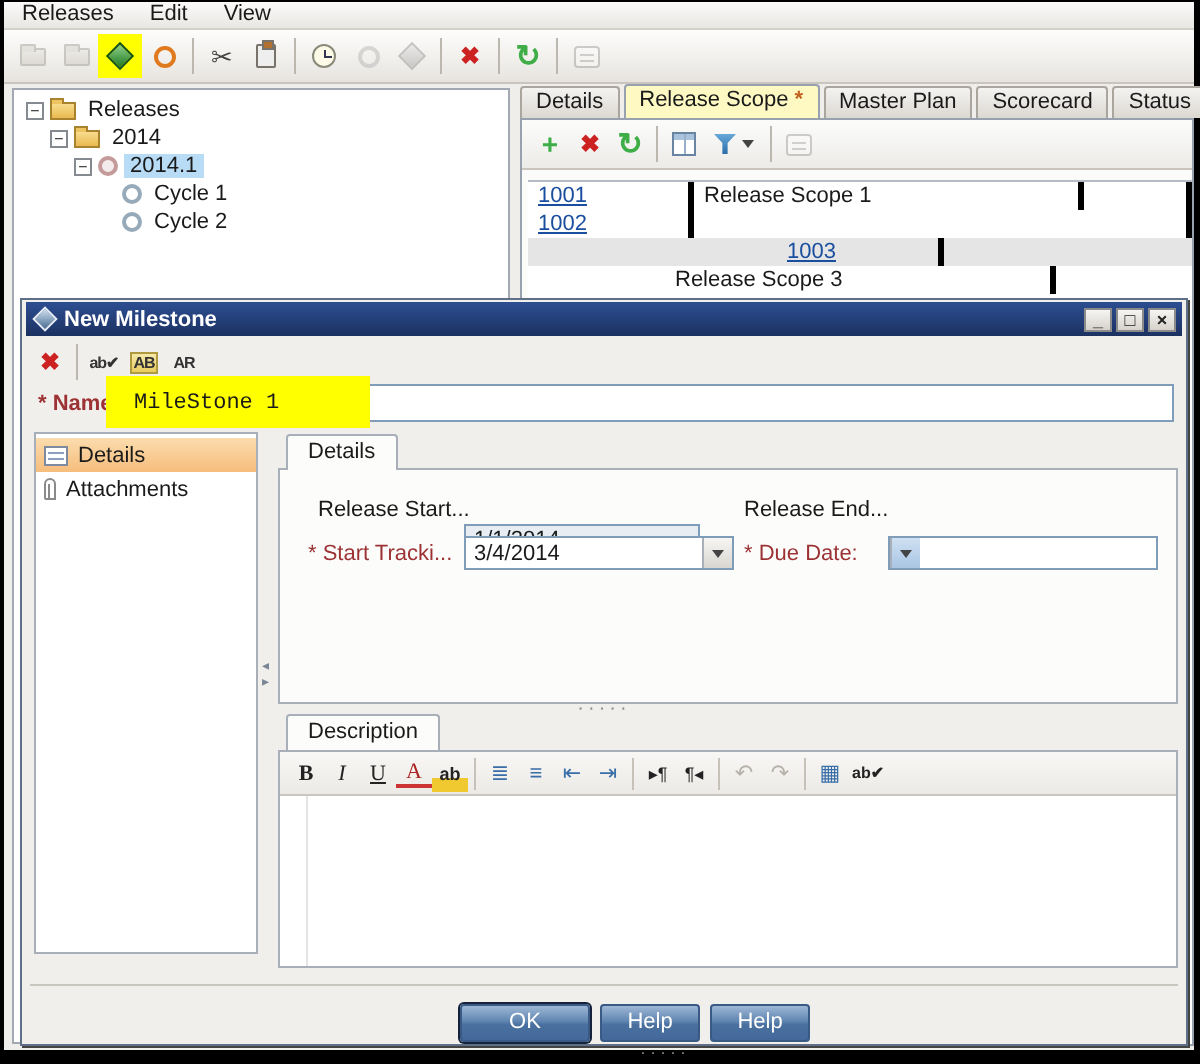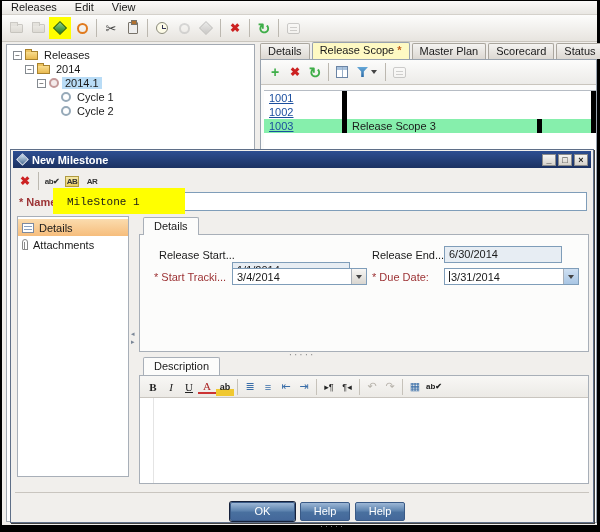--- a/index.html
+++ b/index.html
@@ -60,22 +60,22 @@
   .tab { height:16px; line-height:15px; padding:0 7px; background:linear-gradient(#f4f3f1,#dcd8d2); border:1px solid #aaa69e; border-bottom:none; border-radius:2px 2px 0 0; margin-right:2px; white-space:nowrap; }
   .tab.active { height:17px; background:#fef9c3; border-color:#98a2ae; position:relative; z-index:2; }
   .tab .marker { color:#c2611d; font-weight:bold; margin-left:3px; }
   .scope-body { position:absolute; left:0; top:17px; right:0; bottom:0; background:#fbfbfa; border:1px solid #98a2ae; }
   .scope-toolbar { height:25px; border-bottom:1px solid #c9c5bd; background:linear-gradient(#fcfcfb,#ecebe8); display:flex; align-items:center; padding-left:4px; }
   .scope-toolbar .tbtn { width:20px; height:20px; }
   .grid-table { position:absolute; left:3px; top:30px; right:0; bottom:0; background:#fff; border-top:1px solid #b6bcc4; }
   .gt-header { display:flex; height:15px; background:linear-gradient(#ffffff,#d9dfe7); border-bottom:1px solid #aab2bc; font-weight:bold; }
   .gt-hcell { border-right:1px solid #c3c9d1; display:flex; align-items:center; justify-content:center; }
   .gt-row { display:flex; height:14px; align-items:center; }
-  .gt-row.sel { background:#86efac; }
-  .gt-cell { padding:0 5px; border-right:5px solid #000000; height:100%; display:flex; align-items:center; }
+  .gt-row.sel { background:#e5e5e5;flex-direction:column; }
+  .gt-cell { padding:0 5px; border-right:3px solid #000000; height:100%; display:flex; align-items:center; }
   .c-id { width:83px; flex:none; }
   .c-name { width:195px; flex:none; }
   .c-extra { flex:1; }
   .idlink { color:#1a4e9e; text-decoration:underline; }
 
   
   .dialog { position:absolute; left:8px; top:148px; width:584px; height:374px; background:#f1efec; border:1px solid #5f6f88; box-shadow:1px 1px 0 #444; z-index:10; }
   .dlg-title { position:absolute; left:2px; top:1px; right:2px; height:17px; background:linear-gradient(#2d4e92,#1b3161); color:#fff; font-weight:bold; display:flex; align-items:center; padding:0 3px; }
   .dlg-title .i-tdiamond { width:9px; height:9px; transform:rotate(45deg); background:linear-gradient(135deg,#cfe0ee,#4a6c94); border:1px solid #e8eef6; margin:0 5px 0 2px; flex:none; }
   .winbtns { margin-left:auto; display:flex; gap:2px; }
@@ -262,20 +262,21 @@
         <span class="tsep"></span>
         <span class="tbtn dis">
             <span class="i-note"></span>
           </span>
       </div>
       <div class="grid-table">
         <div class="gt-row">
           <span class="gt-cell c-id">
               <span class="idlink">1001</span>
             </span>
+          <span class="gt-cell c-name">Release Scope 1</span>
           <span class="gt-cell c-extra"></span>
         </div>
         <div class="gt-row">
           <span class="gt-cell c-id">
               <span class="idlink">1002</span>
             </span>
           <span class="gt-cell c-extra"></span>
         </div>
         <div class="gt-row sel">
           <span class="gt-cell c-id">
@@ -335,35 +336,30 @@
         <span>◂</span>
         <span>▸</span>
       </div>
 
     <div class="dtab details">Details</div>
 
     <div class="fields-box">
       <span class="f-label" style="left:19px; top:14px;">Release Start...</span>
       <div class="f-ro" style="left:92px; top:11px;margin-top:16px;"><span>1/1/2014</span></div>
       <span class="f-label" style="left:232px; top:14px;">Release End...</span>
-      <div class="f-ro" style="left:304px; top:11px;"><span>6/30/2014</span></div>
 
       <span class="f-label req" style="left:14px; top:36px;">* Start Tracki...</span>
       <div class="combo" style="left:92px; top:33px;">
         <span class="val">3/4/2014</span>
         <span class="cbtn">
             <span class="caret-down" style="margin-left:0;"></span>
           </span>
       </div>
       <span class="f-label req" style="left:232px; top:36px;">* Due Date:</span>
       <div class="combo" style="left:304px; top:33px;">
-        <span class="val">
-            <span class="txt-caret"></span>
-            <span>3/31/2014</span>
-          </span>
         <span class="cbtn blue">
             <span class="caret-down" style="margin-left:0;"></span>
           </span>
       </div>
     </div>
 
     <div class="dots-splitter">·····</div>
 
     <div class="dtab desc">Description</div>
 

